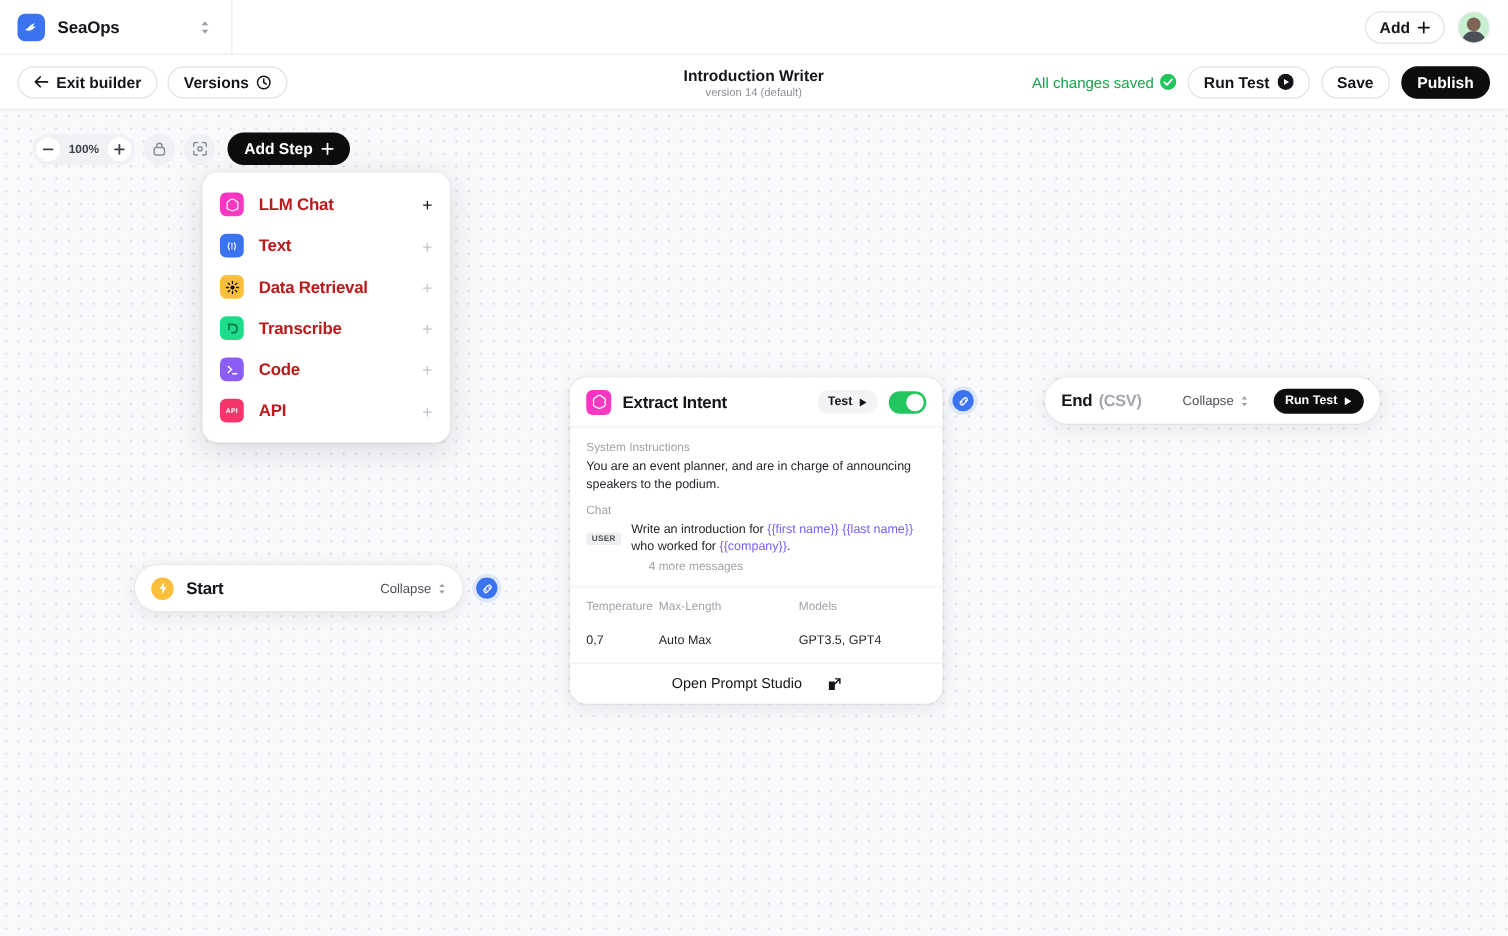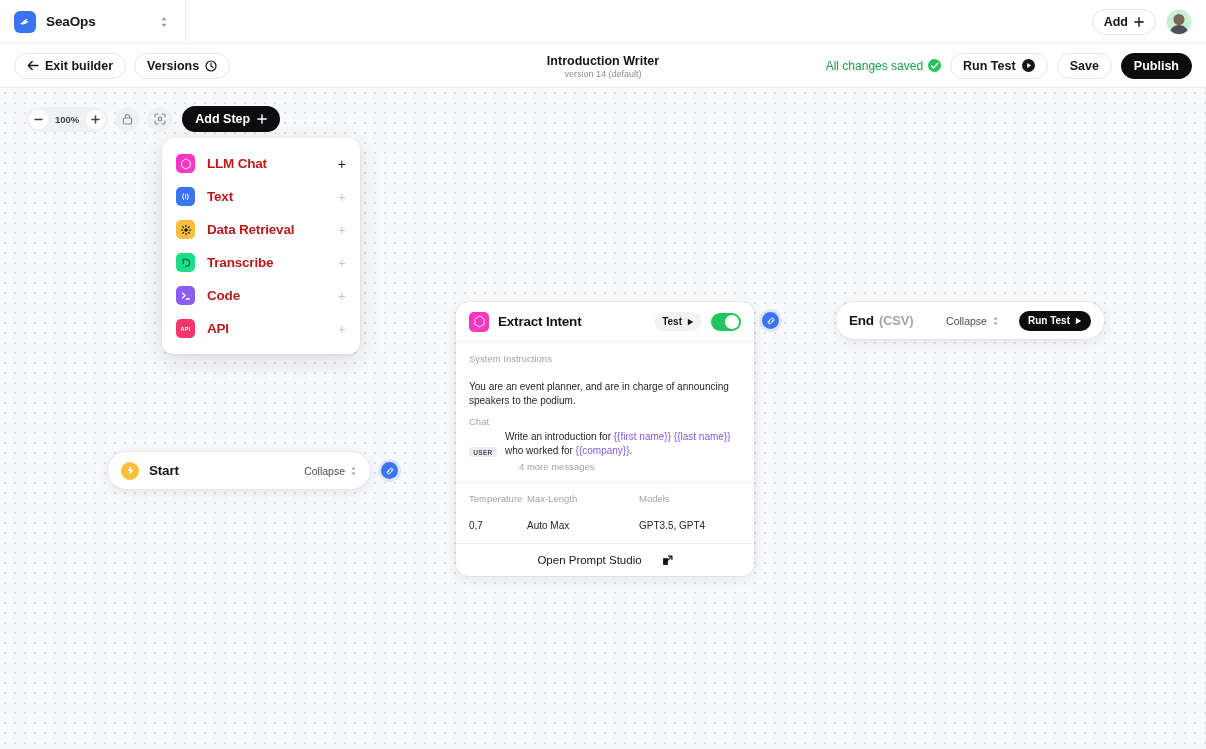--- a/index.html
+++ b/index.html
@@ -205,24 +205,24 @@
   }
   .toggle {
     width: 30px; height: 18px; border-radius: 9px; background: #22c55e;
     position: relative; cursor: pointer; flex: 0 0 auto;
   }
   .toggle .knob {
     position: absolute; right: 2px; top: 2px; width: 14px; height: 14px;
     border-radius: 50%; background: #fff;
   }
   .llm-body { padding: 11px 13px 0 13px; }
-  .sec-label { font-size: 9.5px; color: #a0a3aa; margin-bottom: 16px; }
+  .sec-label { font-size: 9.5px; color: #a0a3aa; margin-bottom: 3px; }
   .sys-text { font-size: 10px; color: #24262c; line-height: 1.35; }
   .chat-label { font-size: 9.5px; color: #a0a3aa; margin: 9px 0 3px 0; }
-  .msg { display: flex; gap: 8px; margin-bottom: 4px; align-items: flex-end; }
+  .msg { display: flex; gap: 8px; margin-bottom: 4px; align-items: center; }
   .role-tag {
     background: #eceef1; border-radius: 3px; padding: 1.5px 4px;
     font-size: 6.5px; font-weight: bold; color: #4b4e56;
     letter-spacing: .3px; flex: 0 0 auto; margin-top: 1px; min-width: 28px;
     text-align: center;
   }
   .msg-text { font-size: 10px; color: #24262c; line-height: 1.35; }
   .var { color: #7c5cf5; }
   .more-msgs { font-size: 9.5px; color: #a0a3aa; margin-left: 50px; margin-top: 2px; }
   .params {

